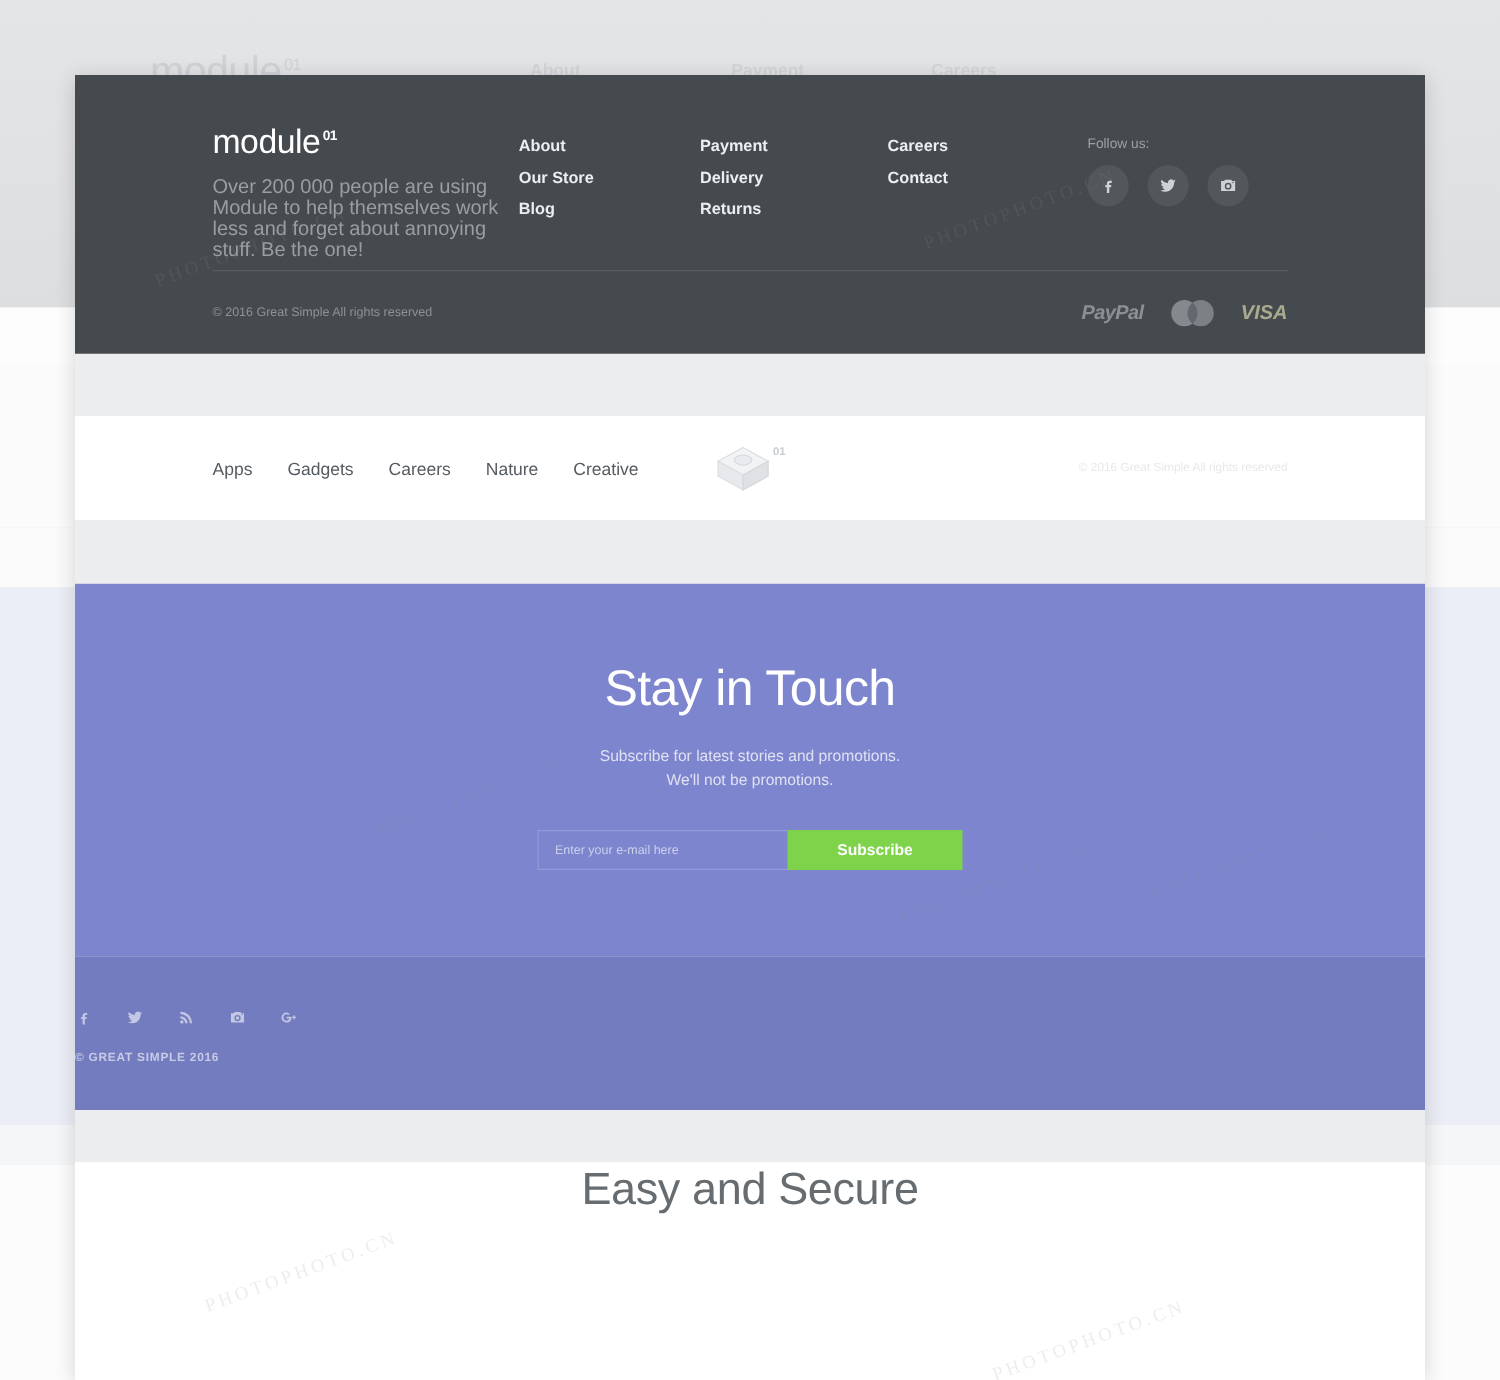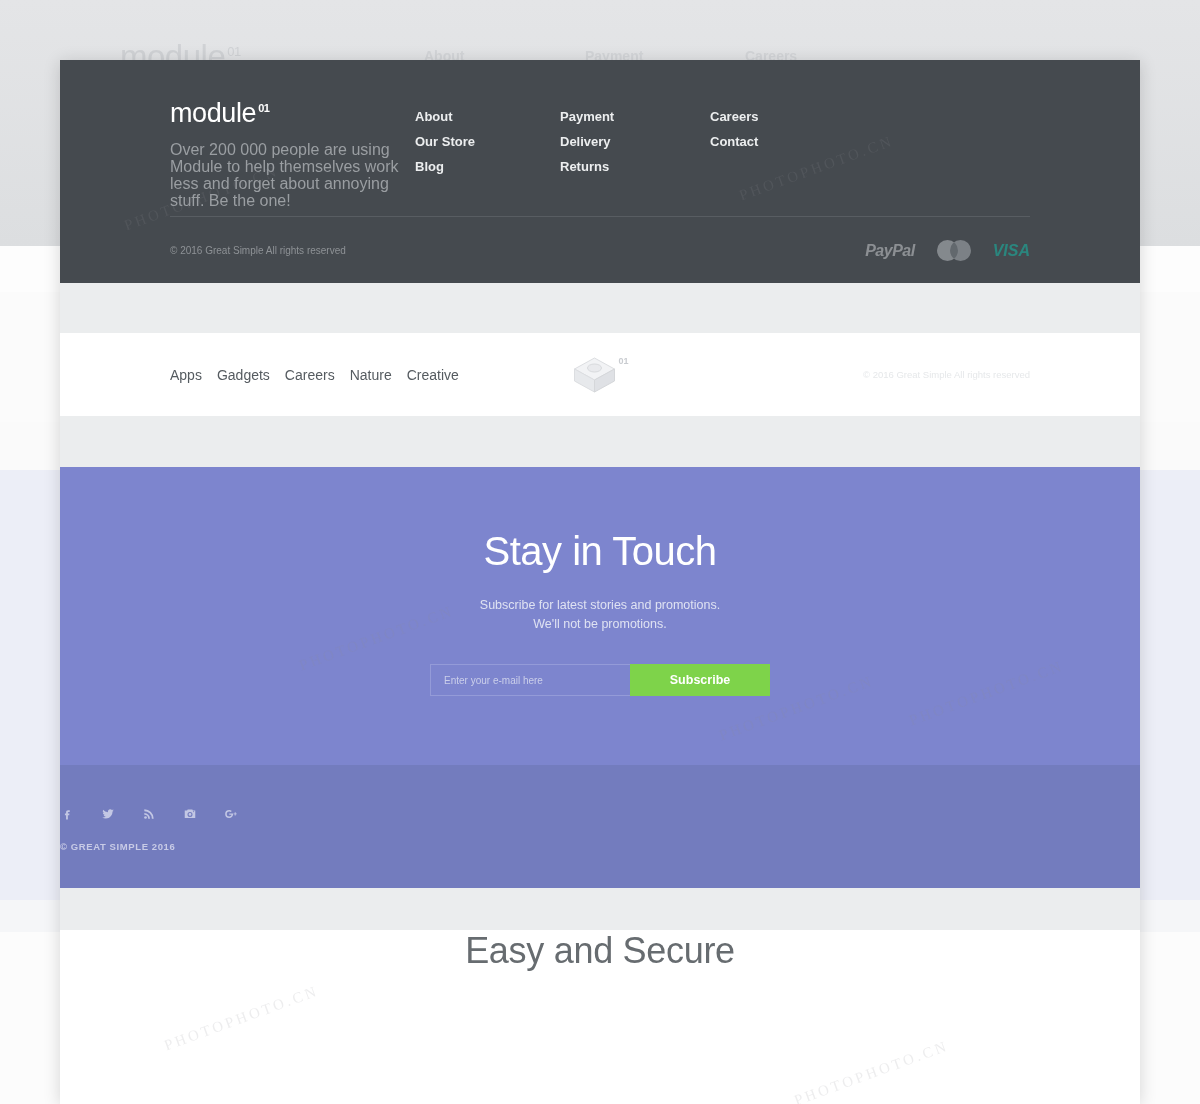--- a/index.html
+++ b/index.html
@@ -83,35 +83,35 @@
     display:flex; align-items:center; justify-content:space-between;
   }
   .copy-dark { font-size:10px; color:#8e9296; }
   .pay-row { display:flex; align-items:center; gap:22px; opacity:.55; }
   .pay-paypal { font-size:16px; font-weight:bold; font-style:italic; color:#c6c9cc; letter-spacing:-.5px; }
   .pay-paypal span { font-weight:bold; }
   .pay-mc { position:relative; width:34px; height:21px; }
   .pay-mc i { position:absolute; top:0; width:21px; height:21px; border-radius:50%; background:#b9bdc1; }
   .pay-mc i:first-child { left:0; }
   .pay-mc i:last-child { right:0; background:#a9aeb3; mix-blend-mode:multiply; }
-  .pay-visa { font-size:16px; font-weight:bold; font-style:italic; color:#14b8a6; letter-spacing:0px; }
+  .pay-visa { font-size:16px; font-weight:bold; font-style:italic; color:#fef9c3; letter-spacing:0px; }
 
   
   .sec-gap { background:#ebedee; }
   .gap1 { height:50px; }
   .gap2 { height:51px; }
   .gap3 { height:42px; }
 
   
   .sec-white {
     height:83px; background:#ffffff;
     display:flex; align-items:center;
     padding:0 110px; position:relative;
   }
-  .cat-nav { display:flex; gap:15px; }
+  .cat-nav { display:flex; gap:28px; }
   .cat-nav a {
     font-size:14px; color:#555b60; text-decoration:none;
   }
   .cube-wrap {
     position:absolute; left:50%; transform:translateX(-50%);
     display:flex; align-items:flex-start;
   }
   .cube-wrap sup { font-size:9px; color:#c9ccd0; font-weight:bold; margin-top:2px; margin-left:1px; }
   .copy-light {
     margin-left:auto; font-size:9.5px; color:#e6e8ea;
@@ -216,20 +216,40 @@
         <a href="#">Payment</a>
         <a href="#">Delivery</a>
         <a href="#">Returns</a>
       </div>
 
       <div class="navcol c3">
         <a href="#">Careers</a>
         <a href="#">Contact</a>
       </div>
 
+      <div class="follow">
+        <div class="follow-label">Follow us:</div>
+        <div class="soc-row">
+          <span class="soc">
+            <svg viewBox="0 0 24 24">
+                <path d="M14.5 8.5h2.2V5.7h-2.6c-2.4 0-3.7 1.4-3.7 3.7v1.8H8.4v2.9h2v7.4h3.1v-7.4h2.3l.35-2.9h-2.65V9.6c0-.8.3-1.1 1-1.1z"></path>
+              </svg>
+          </span>
+          <span class="soc">
+            <svg viewBox="0 0 24 24">
+                <path d="M22 5.9c-.7.3-1.5.5-2.3.6.8-.5 1.4-1.3 1.7-2.2-.8.5-1.7.8-2.6 1a4 4 0 0 0-6.9 3.7A11.5 11.5 0 0 1 3.6 4.6a4 4 0 0 0 1.3 5.4c-.7 0-1.3-.2-1.8-.5a4 4 0 0 0 3.2 4 4 4 0 0 1-1.8.1 4 4 0 0 0 3.8 2.8A8.1 8.1 0 0 1 2 18.1a11.4 11.4 0 0 0 6.2 1.8c7.4 0 11.5-6.2 11.5-11.6V7.8c.8-.6 1.5-1.2 2-2z"></path>
+              </svg>
+          </span>
+          <span class="soc">
+            <svg viewBox="0 0 24 24">
+                <path d="M3 6h4l1-1.6h8L17 6h4v13H3V6zm9 2.4a4.3 4.3 0 1 0 0 8.6 4.3 4.3 0 0 0 0-8.6zm0 1.9a2.4 2.4 0 1 1 0 4.8 2.4 2.4 0 0 1 0-4.8zM18.3 7a.9.9 0 1 0 0 1.8.9.9 0 0 0 0-1.8z"></path>
+              </svg>
+          </span>
+        </div>
+      </div>
 
     </div>
 
     <div class="divider"></div>
 
     <div class="dark-bottom">
       <div class="copy-dark">© 2016 Great Simple All rights reserved</div>
       <div class="pay-row">
         <span class="pay-paypal"><b>Pay</b><span>Pal</span></span>
         <span class="pay-mc">

